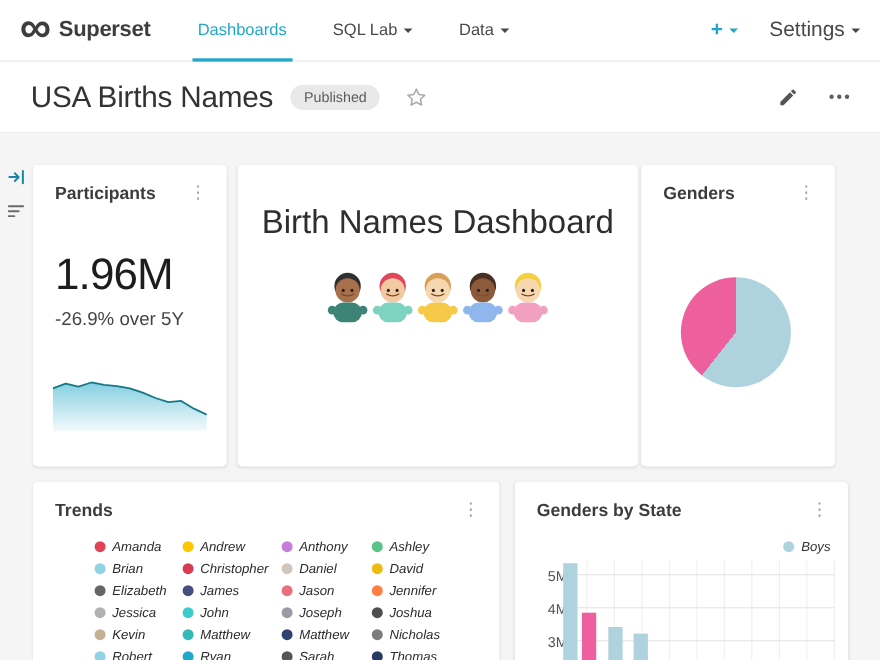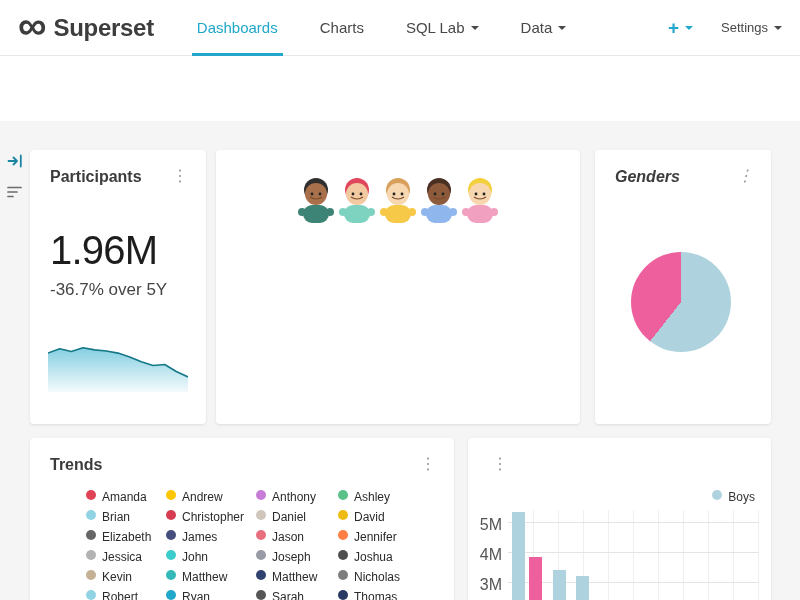--- a/index.html
+++ b/index.html
@@ -5,31 +5,31 @@
   * { margin:0; padding:0; box-sizing:border-box; }
   html,body { width:800px; height:600px; overflow:hidden; background:#fff; }
   body { font-family:"Liberation Sans", sans-serif; color:#3b3b3b; }
   .app { position:relative; width:800px; height:600px; overflow:hidden; background:#fff; }
 
   
   .topnav { position:absolute; left:0; top:0; width:800px; height:56px; background:#fff;
             border-bottom:1px solid #e8e8e8; display:flex; align-items:center; padding:0 18px; z-index:5; }
   .brand { display:flex; align-items:center; gap:7px; cursor:pointer; }
   .logo { font-size:40px; font-weight:700; color:#3d3d3d; line-height:0; position:relative; top:-3px; }
-  .brand-name { font-size:24px; font-weight:700; color:#3d3d3d; letter-spacing:-0.3px; }
+  .brand-name { font-size:20px; font-weight:700; color:#3d3d3d; letter-spacing:-0.3px; }
   .menu { display:flex; height:56px; margin-left:22px; }
   .nav-item { position:relative; display:flex; align-items:center; padding:12px 21px; font-size:15px;
               color:#484848; cursor:pointer; }
   .nav-item.active { color:#20a7c9; }
   .nav-item.active::after { content:""; position:absolute; left:16px; right:16px; bottom:0; height:3px; background:#20a7c9; }
   .caret { display:inline-block; width:0; height:0; border:4px solid transparent; border-top-color:currentColor;
            margin-left:6px; position:relative; top:2px; }
   .nav-right { margin-left:auto; display:flex; align-items:center; gap:28px; }
   .plus-btn { color:#20a7c9; font-weight:700; font-size:19px; display:flex; align-items:center; cursor:pointer; }
-  .settings-btn { font-size:13px; color:#484848; display:flex; align-items:center; cursor:pointer; }
+  .settings-btn { font-size:19px; color:#484848; display:flex; align-items:center; cursor:pointer; }
 
   
   .page-header { position:absolute; left:0; top:56px; width:800px; height:65px; background:#fff;
                  border-bottom:1px solid #ededed; display:flex; align-items:center; padding:0 28px; z-index:4; }
   .page-title { font-size:27px; font-weight:400; color:#333; letter-spacing:-0.2px; }
   .badge { margin-left:16px; background:#e9e9e9; color:#5c5c5c; font-size:13px; padding:4px 12px;
            border-radius:12px; cursor:pointer; }
   .fav-star { margin-left:24px; cursor:pointer; }
   .header-actions { margin-left:auto; display:flex; align-items:center; gap:28px; }
   .edit-pencil { cursor:pointer; }
@@ -49,109 +49,124 @@
 
   .card-participants { left:30px; top:29px; width:176px; height:274px; }
   .big-number { position:absolute; left:20px; top:78px; font-size:40px; font-weight:500; color:#1d1d1d; letter-spacing:-0.8px; }
   .trend-caption { position:absolute; left:20px; top:130px; font-size:17px; color:#454545; }
   .sparkline { position:absolute; left:18px; top:188px; }
 
   .card-headline { left:216px; top:29px; width:364px; height:274px; }
   .headline-title { text-align:center; margin-top:36px; font-size:30px; font-weight:400; color:#2e2e2e; }
   .babies { display:flex; justify-content:center; gap:3px; margin-top:26px; }
 
-  .card-genders { left:595px; top:29px; width:176px; height:274px;font-style:italic; }
+  .card-genders { left:583px; top:29px; width:176px; height:274px; }
   .pie { position:absolute; left:36px; top:102px; width:100px; height:100px; border-radius:50%; cursor:pointer; }
 
   .card-trends { left:30px; top:317px; width:424px; height:330px; }
   .legend-grid { position:absolute; left:56px; top:52px; right:14px; display:grid;
                  grid-template-columns:80px 90px 82px 1fr; row-gap:6px; }
-  .legend-item { display:flex; align-items:flex-start; gap:6px; height:14px; cursor:pointer; }
+  .legend-item { display:flex; align-items:center; gap:6px; height:14px; cursor:pointer;font-style:italic; }
   .legend-item .dot { width:10px; height:10px; border-radius:50%; flex:0 0 10px; }
   .legend-item span:last-child { font-size:12px; color:#2b2b2b; white-space:nowrap; }
 
   .card-gstate { left:468px; top:317px; width:303px; height:330px; }
   .gs-legend { position:absolute; right:16px; top:52px; display:flex; gap:14px; }
   .gs-legend .legend-item span:last-child { font-size:12px; color:#333; }
   .gs-plot { position:absolute; left:0; top:0; width:100%; height:100%; }
-  .tick { position:absolute; left:0; width:34px; text-align:right; font-size:16px; color:#555; }
+  .tick { position:absolute; left:14px; width:34px; text-align:right; font-size:13px; color:#555; }
   .gridline { position:absolute; left:40px; right:12px; height:1px; background:#e4e4e4; }
   .vline { position:absolute; width:1px; top:72px; bottom:0; background:#efefef; }
   .bar { position:absolute; width:13px; bottom:0; cursor:pointer; }
 </style>
 </head>
 <body>
 
 <div class="app">
 
   <header class="topnav">
     <div class="brand">
       <span class="logo">∞</span>
       <span class="brand-name">Superset</span>
     </div>
     <nav class="menu">
         <div class="nav-item active">
           <span>Dashboards</span>
         </div>
         <div class="nav-item">
-          <span>Charts</span>
-        </div>
-        <div class="nav-item">
           <span>SQL Lab</span>
           <span class="caret"></span>
         </div>
         <div class="nav-item">
           <span>Data</span>
           <span class="caret"></span>
         </div>
       </nav>
     <div class="nav-right">
       <div class="plus-btn">
         <span>+</span>
         <span class="caret"></span>
       </div>
       <div class="settings-btn">
         <span>Settings</span>
         <span class="caret"></span>
       </div>
     </div>
   </header>
 
+  <section class="page-header">
+    <h1 class="page-title">USA Births Names</h1>
+    <span class="badge">Published</span>
+    <svg class="fav-star" width="19" height="19" viewBox="0 0 24 24">
+      <path d="M12 2.5l2.9 6.2 6.8.8-5 4.7 1.3 6.7-6-3.3-6 3.3 1.3-6.7-5-4.7 6.8-.8z" fill="none" stroke="#a8a8a8" stroke-width="1.7" stroke-linejoin="round"></path>
+    </svg>
+    <div class="header-actions">
+      <svg class="edit-pencil" width="19" height="19" viewBox="0 0 24 24">
+        <path d="M3 17.25V21h3.75L17.8 9.94l-3.75-3.75L3 17.25zM20.7 7.04a1 1 0 0 0 0-1.41l-2.34-2.34a1 1 0 0 0-1.41 0l-1.83 1.83 3.75 3.75 1.83-1.83z" fill="#555"></path>
+      </svg>
+      <div class="hdots">
+          <i></i>
+          <i></i>
+          <i></i>
+        </div>
+    </div>
+  </section>
 
   <main class="dash-body">
 
     <div class="rail">
       <svg width="16" height="16" viewBox="0 0 16 16">
         <path d="M1.5 8h8.5M6.5 4.5L10 8l-3.5 3.5M13.8 2.5v11" fill="none" stroke="#1a85a0" stroke-width="1.8" stroke-linecap="round" stroke-linejoin="round"></path>
       </svg>
       <svg width="16" height="14" viewBox="0 0 16 14">
         <path d="M1 2.5h13M1 7h9M1 11.5h5" fill="none" stroke="#6b6b6b" stroke-width="1.7" stroke-linecap="round"></path>
       </svg>
     </div>
 
     <div class="card card-participants">
       <div class="card-head">
         <span class="card-title">Participants</span>
         <span class="kebab">⋮</span>
       </div>
       <div class="big-number">1.96M</div>
-      <div class="trend-caption">-36.7% over 5Y</div>
+      <div class="trend-caption">-26.9% over 5Y</div>
       <svg class="sparkline" width="140" height="54" viewBox="0 0 140 54">
         <defs>
           <linearGradient id="sparkfill" x1="0" y1="0" x2="0" y2="1">
             <stop offset="0" stop-color="#20a7c9" stop-opacity="0.55"></stop>
             <stop offset="1" stop-color="#20a7c9" stop-opacity="0.05"></stop>
           </linearGradient>
         </defs>
         <path id="spark-area" fill="url(#sparkfill)" d="M0.0,15.1 L11.7,10.8 L23.3,13.5 L35.0,9.7 L46.7,11.9 L58.3,13.0 L70.0,15.1 L81.7,18.9 L93.3,23.8 L105.0,27.5 L116.7,26.5 L128.3,33.5 L140.0,38.9 L140,54 L0,54 Z"></path>
         <path id="spark-line" fill="none" stroke="#157887" stroke-width="1.6" stroke-linejoin="round" d="M0.0,15.1 L11.7,10.8 L23.3,13.5 L35.0,9.7 L46.7,11.9 L58.3,13.0 L70.0,15.1 L81.7,18.9 L93.3,23.8 L105.0,27.5 L116.7,26.5 L128.3,33.5 L140.0,38.9"></path>
       </svg>
     </div>
 
     <div class="card card-headline">
+      <div class="headline-title">Birth Names Dashboard</div>
       <div class="babies" id="babies">
           <svg width="38" height="48" viewBox="0 0 38 48">
             <circle cx="19" cy="14" r="12" fill="#2f2f2f"></circle>
             <circle cx="19" cy="18" r="11" fill="#a9714b"></circle>
             <circle cx="15" cy="18" r="1.4" fill="#222"></circle>
             <circle cx="23" cy="18" r="1.4" fill="#222"></circle>
             <path d="M13 21q6 4 12 0" stroke="#7a4a2b" stroke-width="1.2" fill="none"></path>
             <circle cx="5" cy="36" r="4" fill="#3e8476"></circle>
             <circle cx="33" cy="36" r="4" fill="#3e8476"></circle>
             <rect x="6" y="29" width="26" height="18" rx="9" fill="#3e8476"></rect>
@@ -307,20 +322,21 @@
           </div>
           <div class="legend-item">
             <span class="dot" style="background: rgb(40, 58, 100);"></span>
             <span>Thomas</span>
           </div>
         </div>
     </div>
 
     <div class="card card-gstate">
       <div class="card-head">
+        <span class="card-title">Genders by State</span>
         <span class="kebab">⋮</span>
       </div>
       <div class="gs-legend" id="gs-legend">
           <div class="legend-item">
             <span class="dot" style="background: rgb(174, 211, 222);"></span>
             <span>Boys</span>
           </div>
         </div>
       <div class="gs-plot" id="gs-plot">
           <div class="vline" style="left: 65px;"></div>

